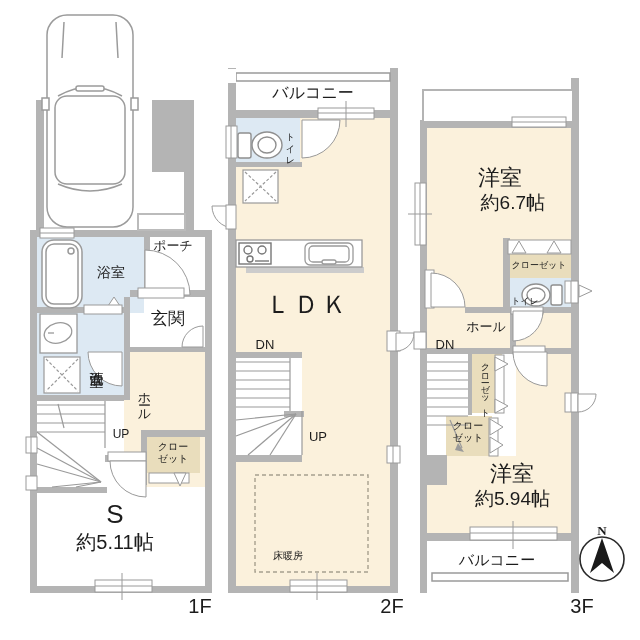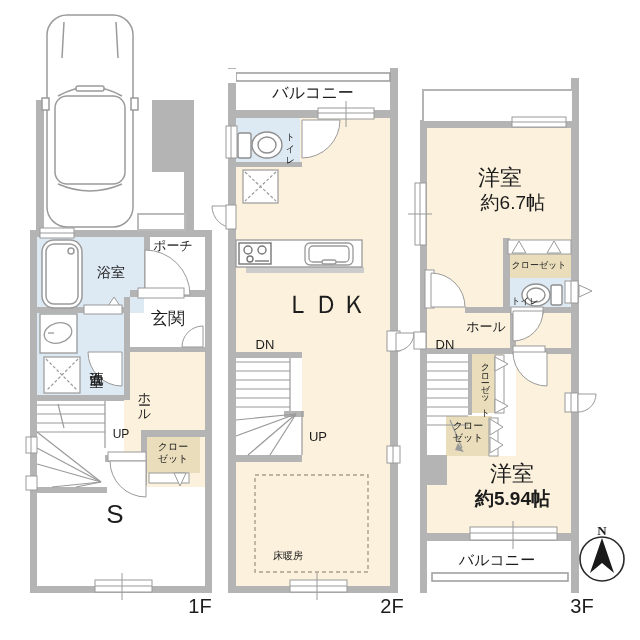--- a/index.html
+++ b/index.html
@@ -282,40 +282,41 @@
   <div class="lbl" style="left:82px;top:264px;width:58px;font-size:14px;">浴室</div>
   <div class="lbl" style="left:132px;top:309px;width:72px;font-size:17px;">玄関</div>
   <div class="lbl v" style="left:89px;top:324px;height:76px;font-size:14px;">洗面室</div>
   <div class="lbl v" style="left:136px;top:368px;height:62px;font-size:13px;">ホール</div>
   <div class="lbl" style="left:106px;top:428px;width:30px;font-size:12px;">UP</div>
   <div class="lbl" style="left:147px;top:441px;width:52px;font-size:10px;">
     <div>クロー</div>
     <div>ゼット</div>
   </div>
   <div class="lbl" style="left:85px;top:500px;width:60px;font-size:26px;">S</div>
+  <div class="lbl" style="left:58px;top:531px;width:114px;font-size:20px;">約5.11帖</div>
   <div class="lbl" style="left:180px;top:595px;width:40px;font-size:20px;">1F</div>
 
   <div class="lbl" style="left:238px;top:84px;width:150px;font-size:16px;">バルコニー</div>
   <div class="lbl v" style="left:285px;top:124px;height:40px;font-size:9px;">トイレ</div>
-  <div class="lbl" style="left:258px;top:290px;width:140px;font-size:25px;letter-spacing:3px;">ＬＤＫ</div>
+  <div class="lbl" style="left:238px;top:290px;width:140px;font-size:25px;letter-spacing:3px;">ＬＤＫ</div>
   <div class="lbl" style="left:248px;top:338px;width:34px;font-size:13px;">DN</div>
   <div class="lbl" style="left:303px;top:430px;width:30px;font-size:13px;">UP</div>
   <div class="lbl" style="left:258px;top:550px;width:60px;font-size:10px;">床暖房</div>
   <div class="lbl" style="left:372px;top:595px;width:40px;font-size:20px;">2F</div>
 
   <div class="lbl" style="left:458px;top:165px;width:84px;font-size:22px;">洋室</div>
   <div class="lbl" style="left:455px;top:192px;width:90px;font-size:19px;text-align:right;">約6.7帖</div>
   <div class="lbl" style="left:507px;top:260px;width:64px;font-size:9px;">クローゼット</div>
   <div class="lbl" style="left:509px;top:296px;width:32px;font-size:9px;">トイレ</div>
   <div class="lbl" style="left:460px;top:320px;width:52px;font-size:13px;">ホール</div>
   <div class="lbl" style="left:428px;top:338px;width:34px;font-size:13px;">DN</div>
   <div class="lbl v" style="left:480px;top:356px;height:56px;font-size:9px;">クローゼット</div>
   <div class="lbl" style="left:445px;top:420px;width:46px;font-size:10px;">
     <div>クロー</div>
     <div>ゼット</div>
   </div>
   <div class="lbl" style="left:470px;top:461px;width:84px;font-size:22px;">洋室</div>
-  <div class="lbl" style="left:465px;top:488px;width:95px;font-size:19px;font-weight:bold;">約5.94帖</div>
+  <div class="lbl" style="left:465px;top:488px;width:95px;font-size:19px;">約5.94帖</div>
   <div class="lbl" style="left:432px;top:551px;width:130px;font-size:15px;">バルコニー</div>
   <div class="lbl" style="left:562px;top:595px;width:40px;font-size:20px;">3F</div>
   <div class="lbl serifN" style="left:590px;top:524px;width:24px;font-size:13px;">N</div>
 
 </div>
 
 </body></html>

